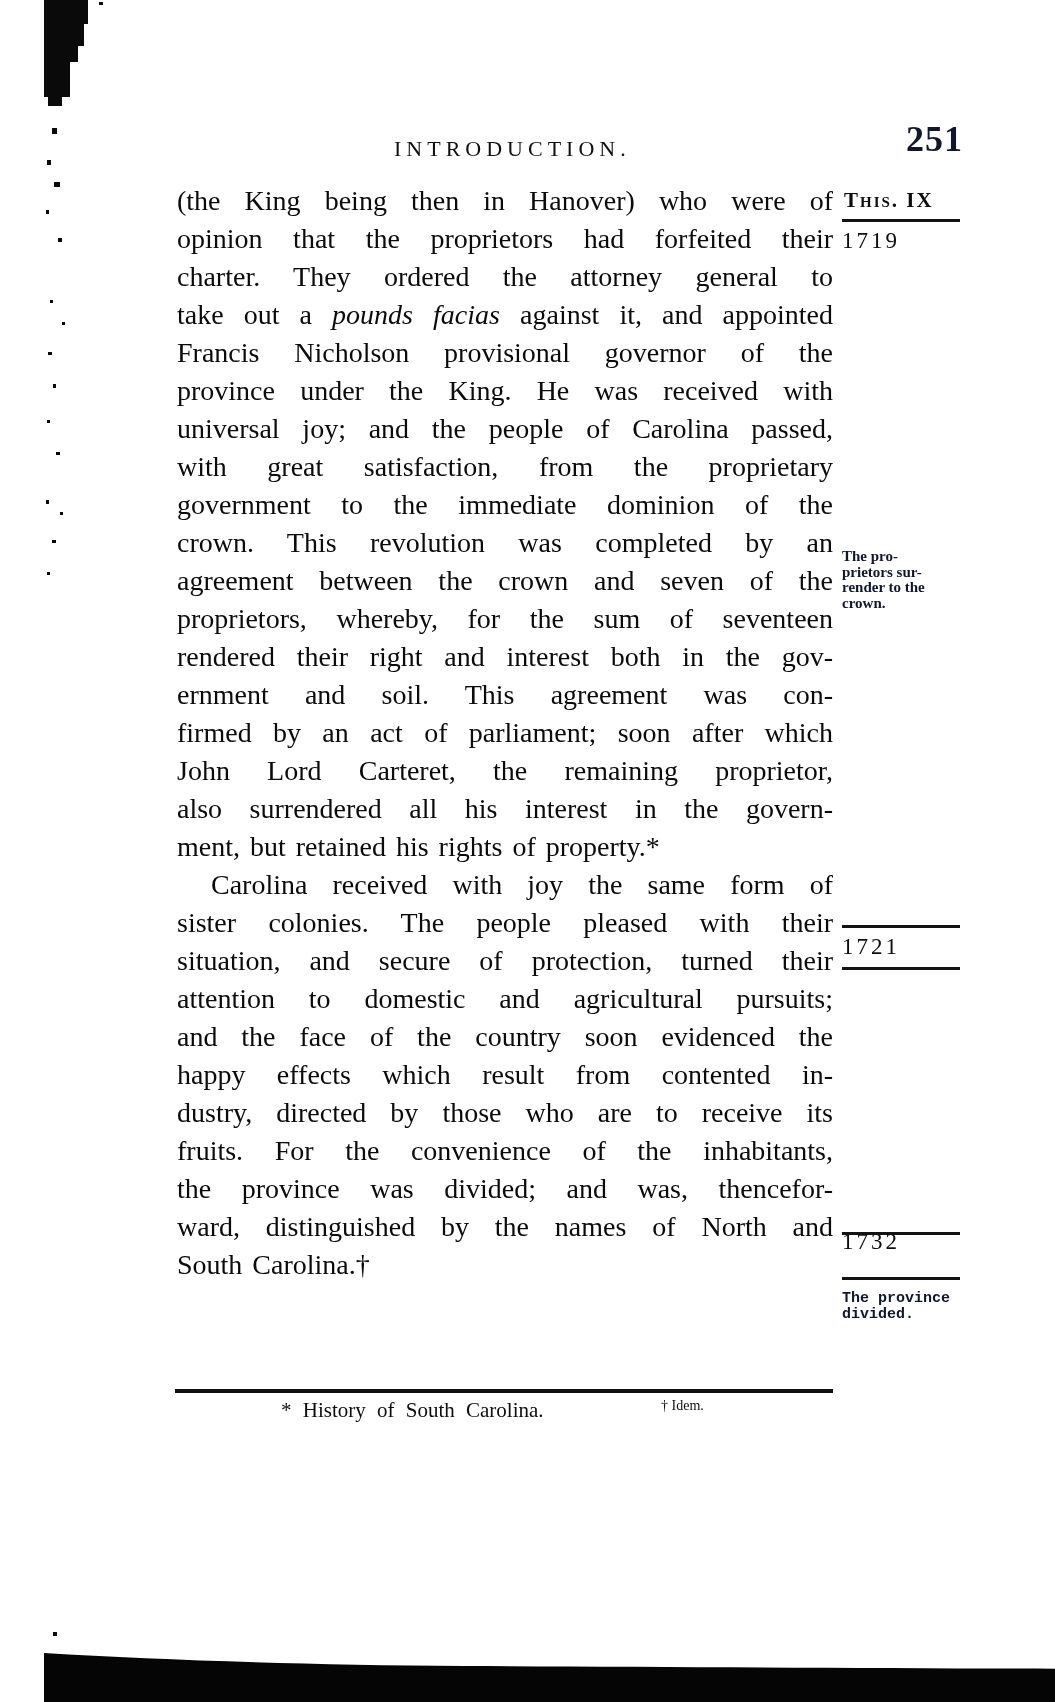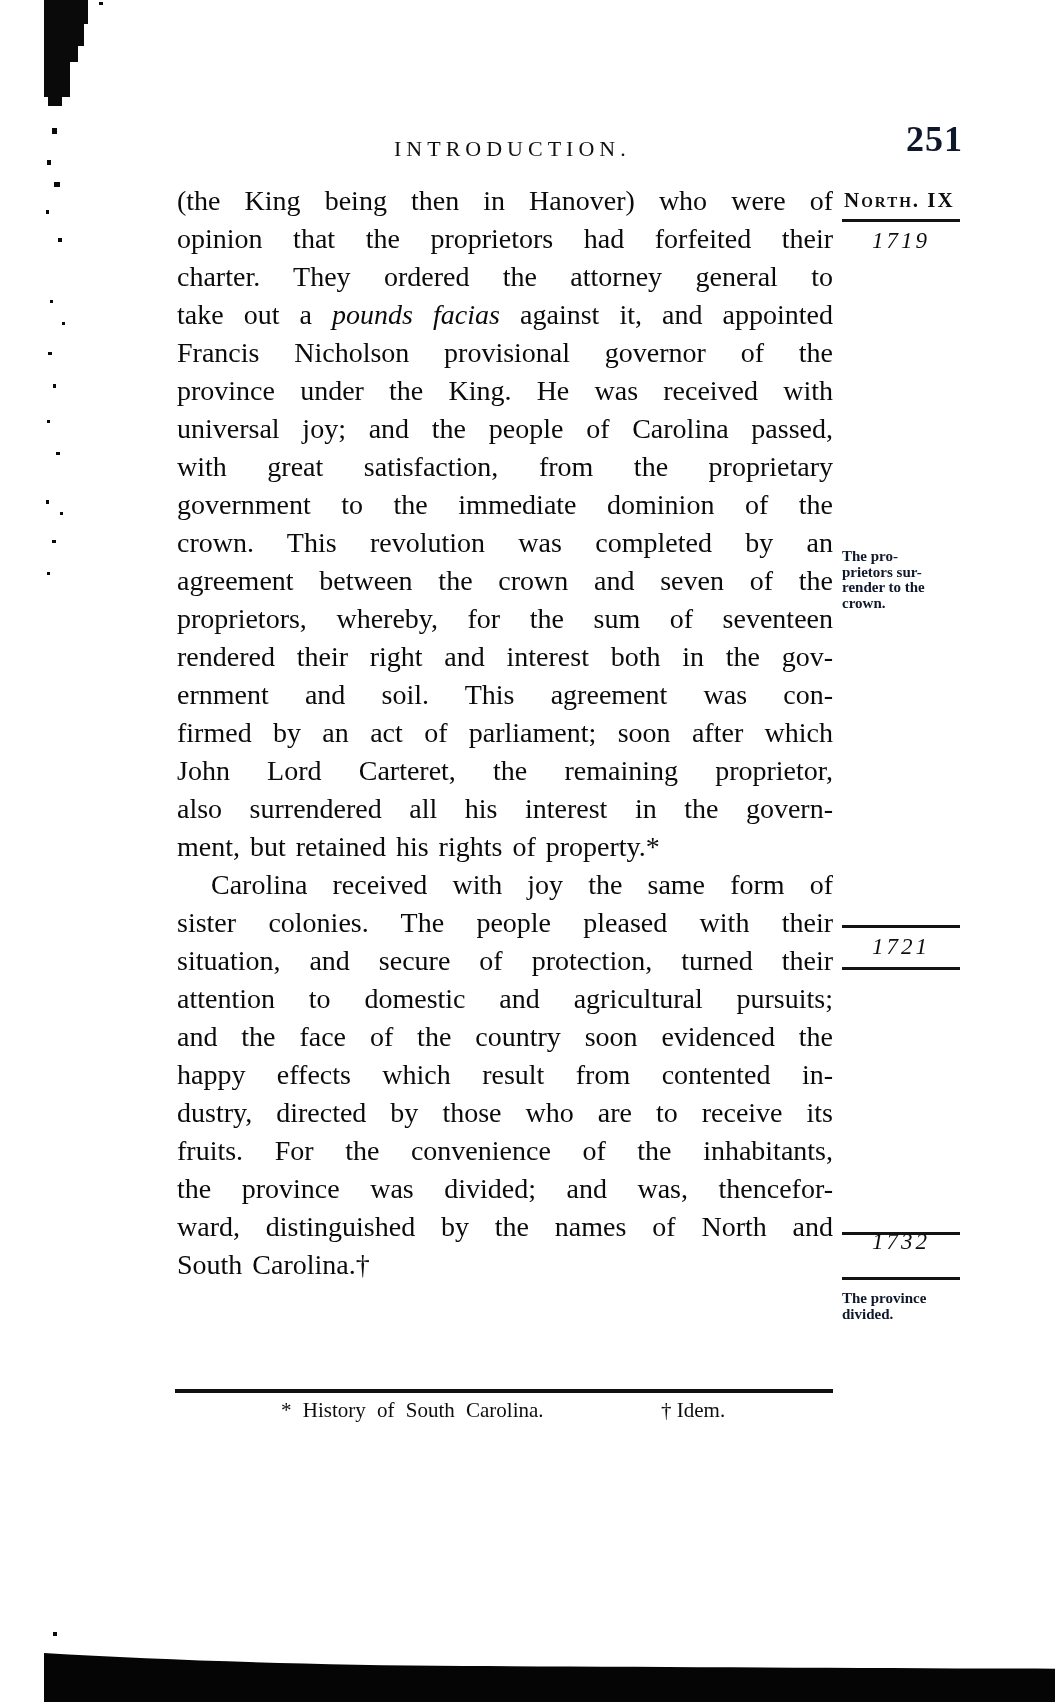--- a/index.html
+++ b/index.html
@@ -36,38 +36,38 @@
     position:absolute;left:2px;top:188px;width:120px;
     font-variant:small-caps;font-size:21px;letter-spacing:2px;font-weight:bold;
   }
   .m-rule{position:absolute;left:0;width:118px;height:3px;background:#131313;}
   .rule-chap{top:219px;}
   .rule-1721a{top:925px;}
   .rule-1721b{top:967px;}
   .rule-1732a{top:1232px;}
   .rule-1732b{top:1277px;}
   .m-year{
-    position:absolute;left:0;width:118px;text-align:center;
-    font-size:23px;letter-spacing:3px;font-style:italic;
+    position:absolute;left:0;width:118px;
+    font-size:23px;letter-spacing:3px;
   }
   .year-1719{top:228px;}
   .year-1721{top:934px;}
   .year-1732{top:1229px;}
   .m-note{
     position:absolute;left:0;width:122px;
     font-size:15px;line-height:15.5px;white-space:pre-line;font-weight:bold;
     color:#0f172a;
   }
   .note-surrender{top:549px;}
-  .note-province{top:1291px;}
+  .note-province{top:1291px;font-family:Liberation Mono, monospace;}
 
   
   .footnote-rule{position:absolute;left:131px;top:1389px;width:658px;height:4px;background:#101010;}
   .footnote-left{position:absolute;left:237px;top:1398px;font-size:21px;word-spacing:6px;}
-  .footnote-right{position:absolute;left:617px;top:1398px;font-size:21px;}
+  .footnote-right{position:absolute;left:617px;top:1398px;font-size:14px;}
 
   
   .speck{position:absolute;background:#0a0a0a;}
   .bottom-shadow{position:absolute;left:0;top:1646px;width:1055px;height:56px;}
 </style>
 </head>
 <body>
 
 <div class="page">
 
@@ -100,21 +100,21 @@
       <div class="line">and the face of the country soon evidenced the</div>
       <div class="line">happy effects which result from contented in-</div>
       <div class="line">dustry, directed by those who are to receive its</div>
       <div class="line">fruits. For the convenience of the inhabitants,</div>
       <div class="line">the province was divided; and was, thencefor-</div>
       <div class="line">ward, distinguished by the names of North and</div>
       <div class="line no-just">South Carolina.†</div>
     </div>
 
   <div class="margin-rail">
-    <div class="chapter-head">North. IX</div>
+    <div class="chapter-head">This. IX</div>
     <div class="m-rule rule-chap"></div>
     <div class="m-year year-1719">1719</div>
 
     <div class="m-note note-surrender">The pro-
 prietors sur-
 render to the
 crown.</div>
 
     <div class="m-rule rule-1721a"></div>
     <div class="m-year year-1721">1721</div>

